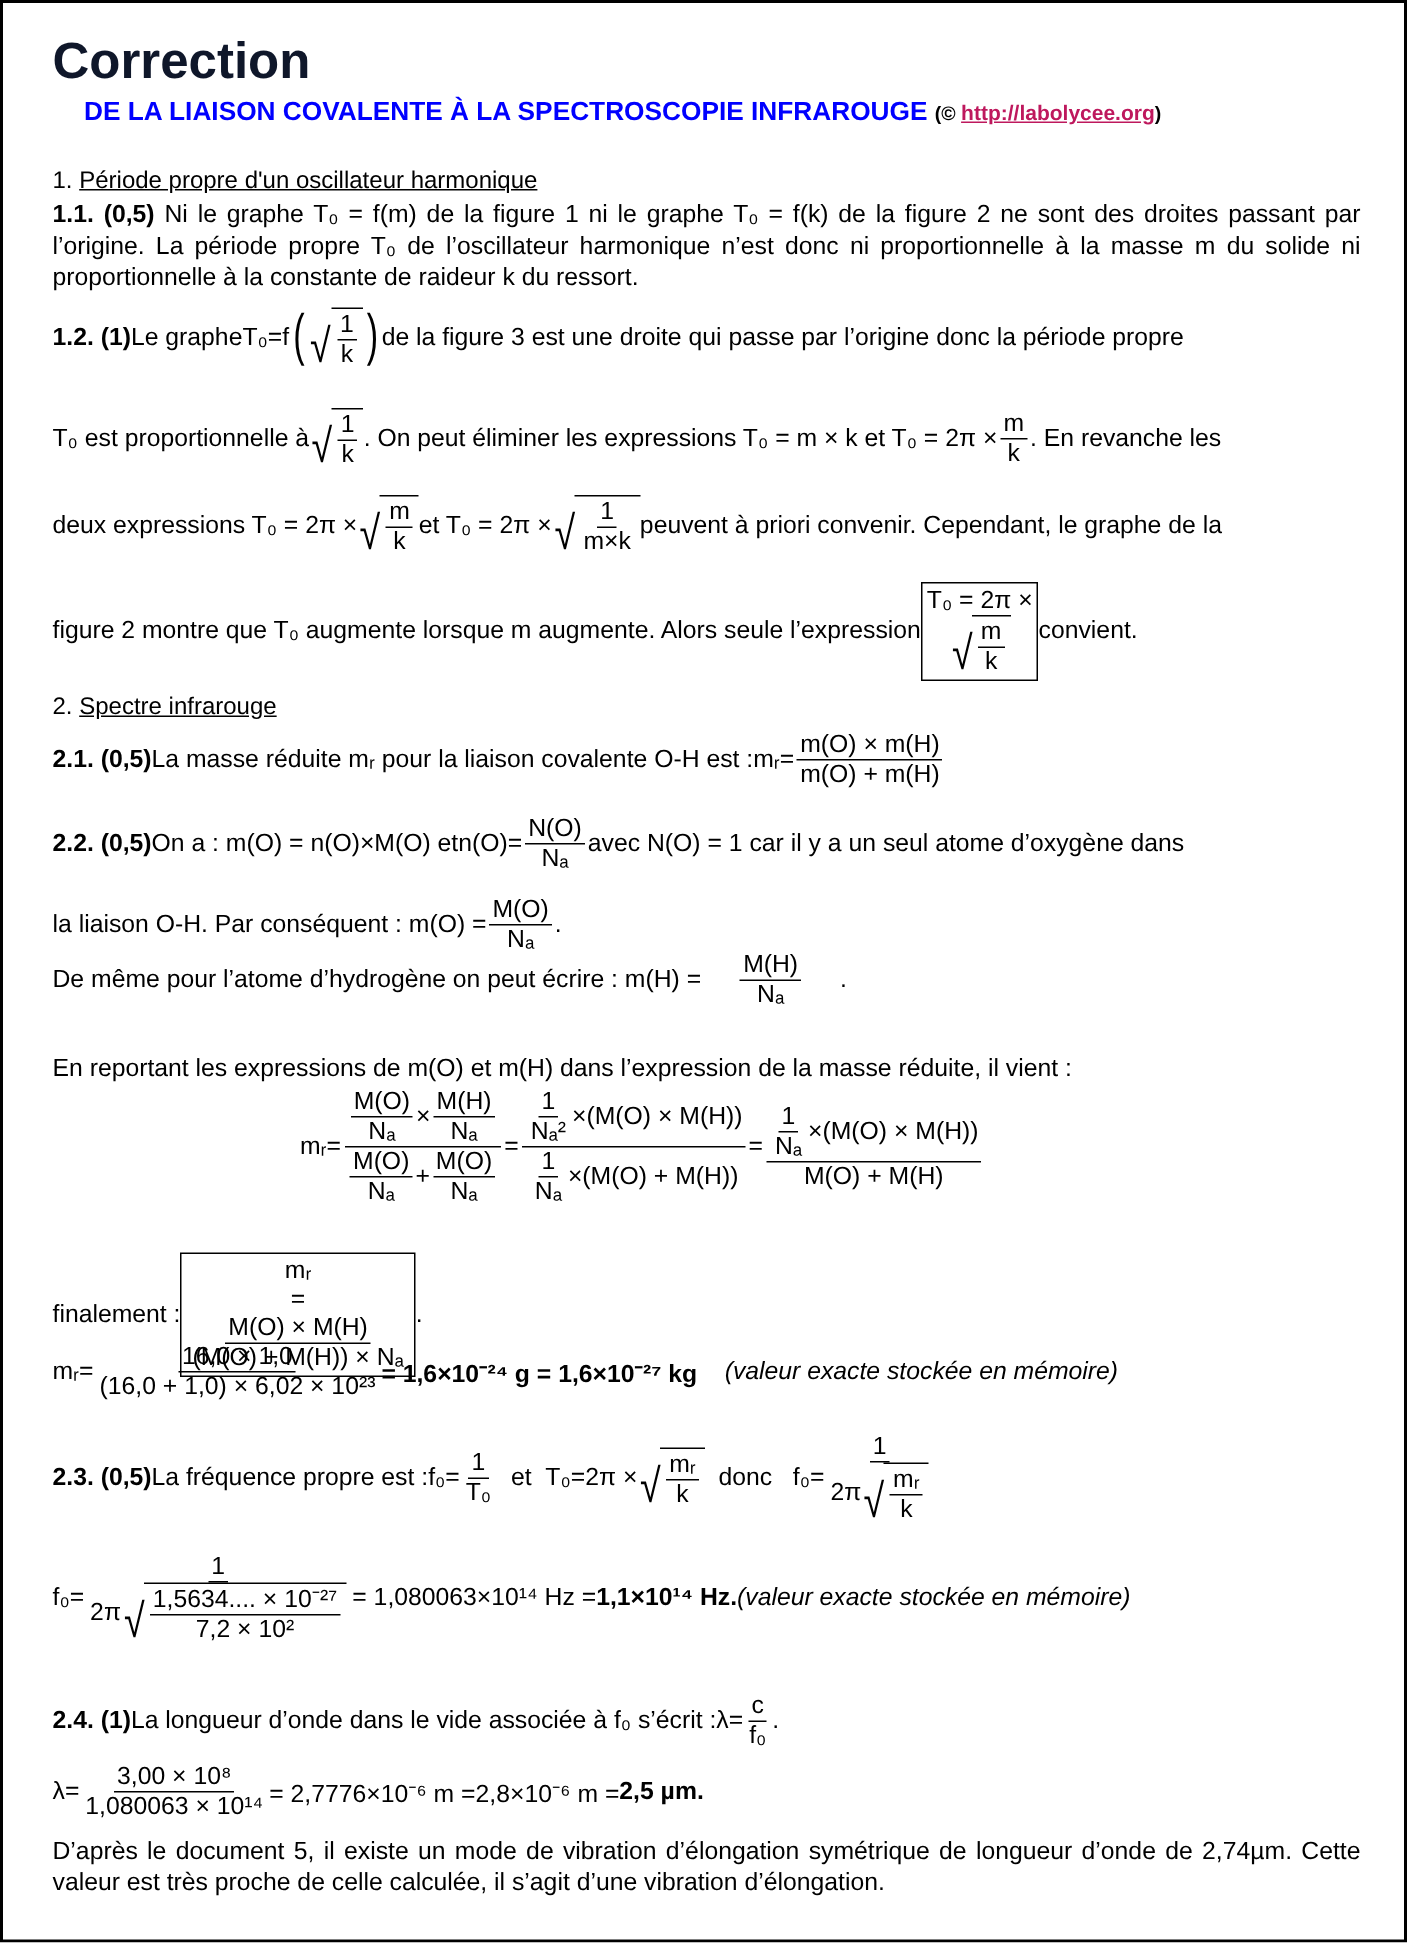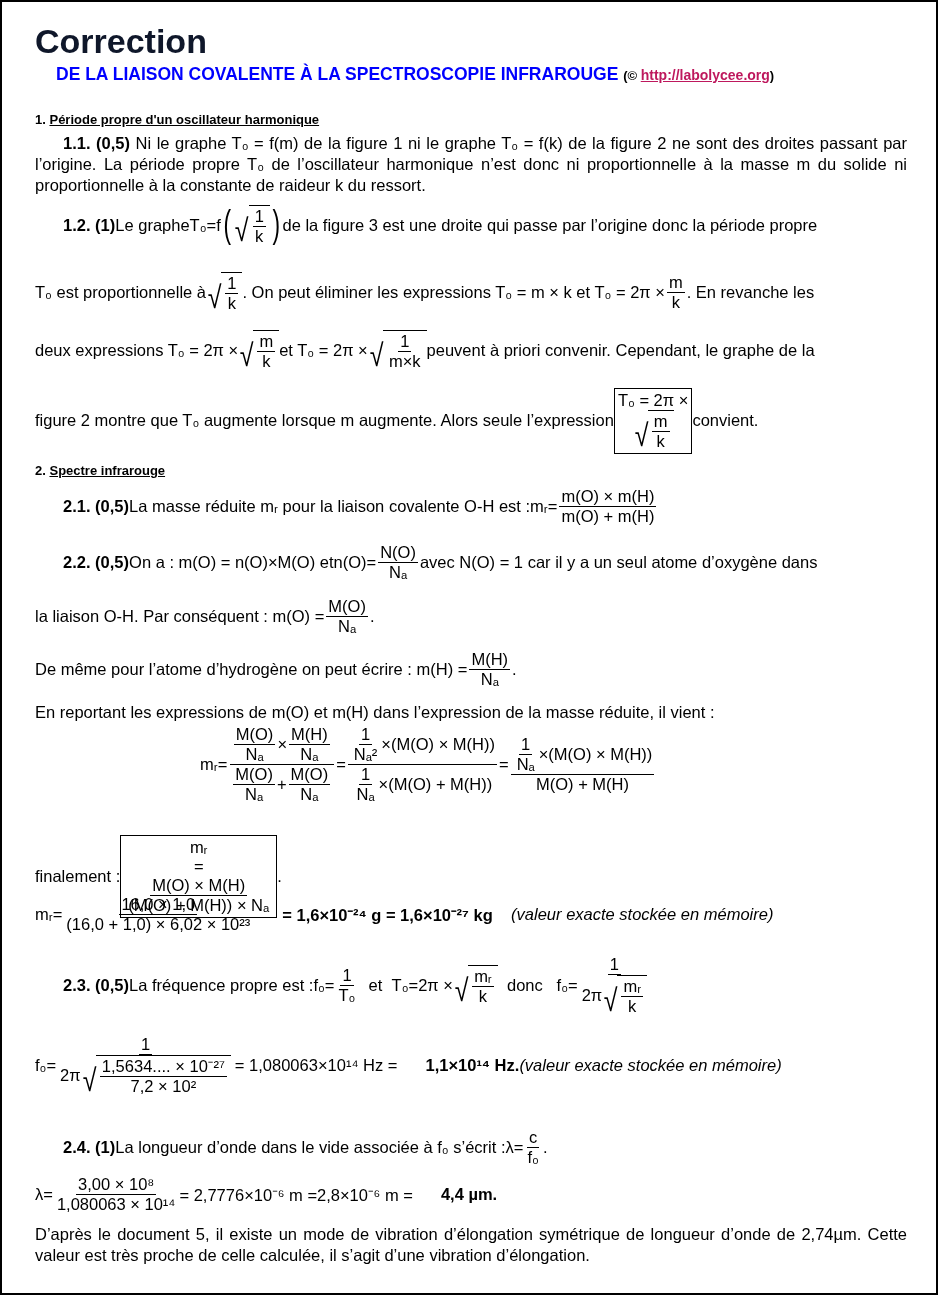--- a/index.html
+++ b/index.html
@@ -5,23 +5,23 @@
   html, body { margin:0; padding:0; background:#fff; }
   body { width:938px; height:1295px; position:relative; overflow:hidden;
          font-family:"Liberation Sans", sans-serif; color:#000; font-size:16.5px; }
   .frame { position:absolute; left:0; top:0; width:934px; height:1291px;
            border:2px solid #000; }
   .abs { position:absolute; white-space:nowrap; }
   .title { color:#0f172a; font-weight:bold; font-size:34px; left:35px; top:22px; }
   .subtitle { color:#0000ff; font-weight:bold; font-size:17.5px; left:56px; top:64px; }
   .subtitle .copy { font-size:13px; color:#000; font-weight:bold; }
   .subtitle a { color:#be185d; text-decoration:underline; font-size:14px; }
-  .h { font-weight:bold; font-size:13px; }
+  .h { font-weight:normal; font-size:16px; }
   .h u { text-decoration:underline; }
-  b { font-weight:bold;margin-left:28px; }
+  b { font-weight:bold; }
   i { font-style:italic; }
   .para { position:absolute; left:35px; width:872px; line-height:21px; text-align:justify; }
   
   .m { display:inline-flex; align-items:center; vertical-align:middle; }
   .frac { display:inline-flex; flex-direction:column; align-items:center; vertical-align:middle; margin:0 2px; }
   .frac > .num { border-bottom:1.3px solid #000; padding:0 2px; line-height:1.15; }
   .frac > .den { padding:0 2px; line-height:1.15; }
   .sqrt { display:inline-flex; align-items:stretch; vertical-align:middle; }
   .sqrt .rad { font-size:1.9em; line-height:1; transform:scaleX(0.8); margin-right:-2px; display:flex; align-items:flex-end; }
   .sqrt .under { border-top:1.3px solid #000; padding:1px 2px 0 2px; display:inline-flex; align-items:center; }
@@ -159,21 +159,21 @@
 
 <div class="line" style="top:597px;">
   <span>la liaison O-H. Par conséquent :  m(O) = </span>
   <span class="frac">
       <span class="num">M(O)</span>
       <span class="den">Nₐ</span>
     </span>
     <span>.</span>
 </div>
 
-<div class="line" style="top:650px;">
+<div class="line" style="top:634px;gap:24px;">
   <span>De même pour l’atome d’hydrogène on peut écrire :  m(H) = </span>
   <span class="frac">
       <span class="num">M(H)</span>
       <span class="den">Nₐ</span>
     </span>
     <span>.</span>
 </div>
 
 <div class="abs" style="left:35px;top:703px;">En reportant les expressions de m(O) et m(H) dans l’expression de la masse réduite, il vient :</div>
 
@@ -332,16 +332,16 @@
 </div>
 
 <div class="line" style="top:1175px;">
   <span>λ</span>
     <span>=</span>
   <span class="frac">
       <span class="num">3,00 × 10⁸</span>
       <span class="den">1,080063 × 10¹⁴</span>
     </span>
   <span> = 2,7776×10⁻⁶ m =2,8×10⁻⁶ m = </span>
-    <b>4,4 µm.</b>
+    <b>2,5 µm.</b>
 </div>
 
 <div class="para" style="top:1224px;">D’après le document 5, il existe un mode de vibration d’élongation symétrique de longueur d’onde de 2,74µm. Cette valeur est très proche de celle calculée, il s’agit d’une vibration d’élongation.</div>
 
 </body></html>

